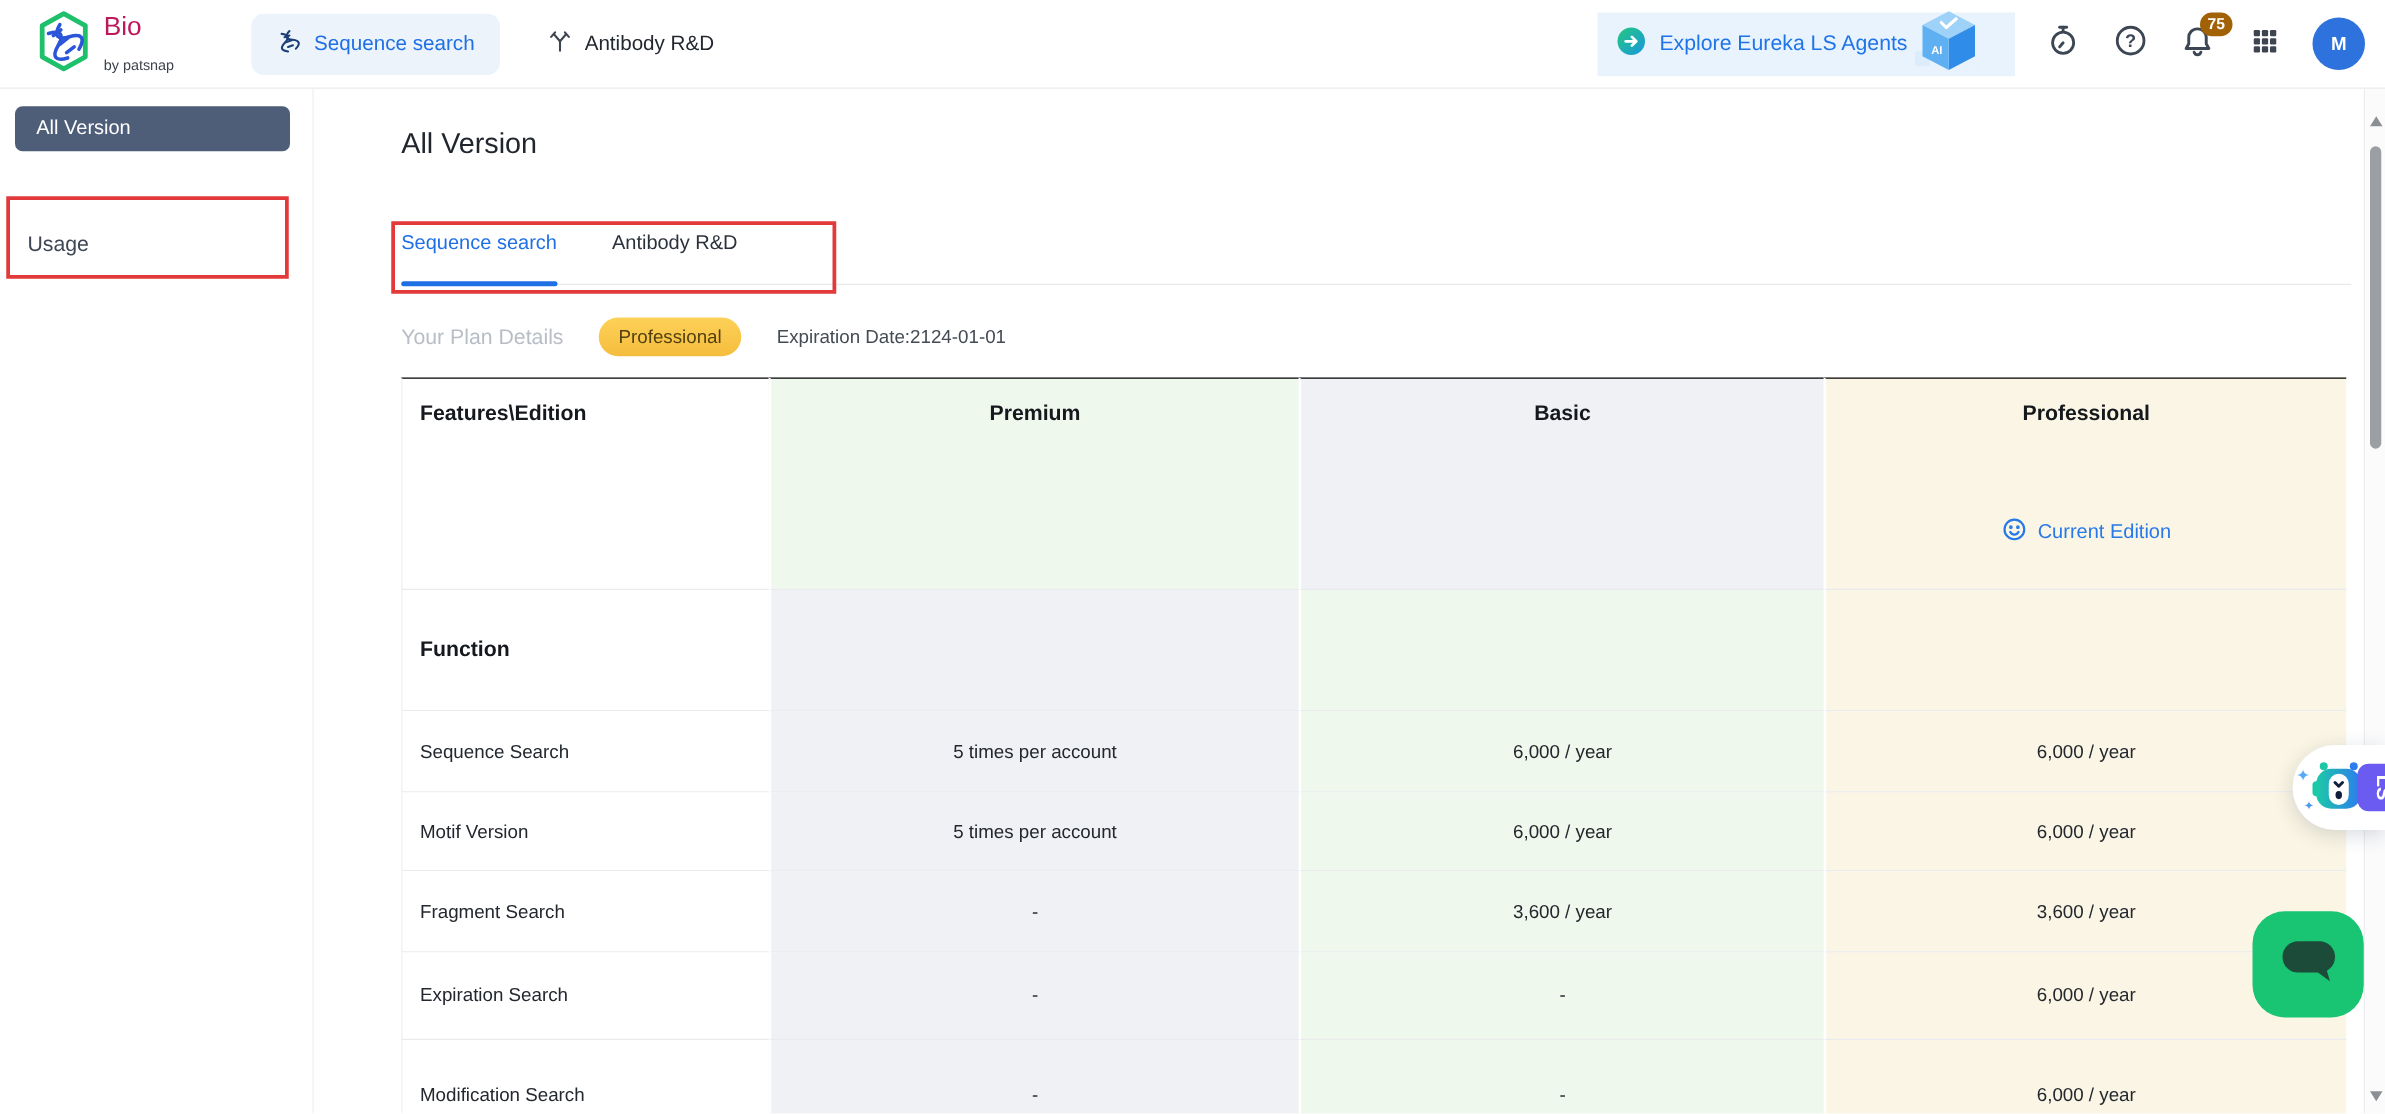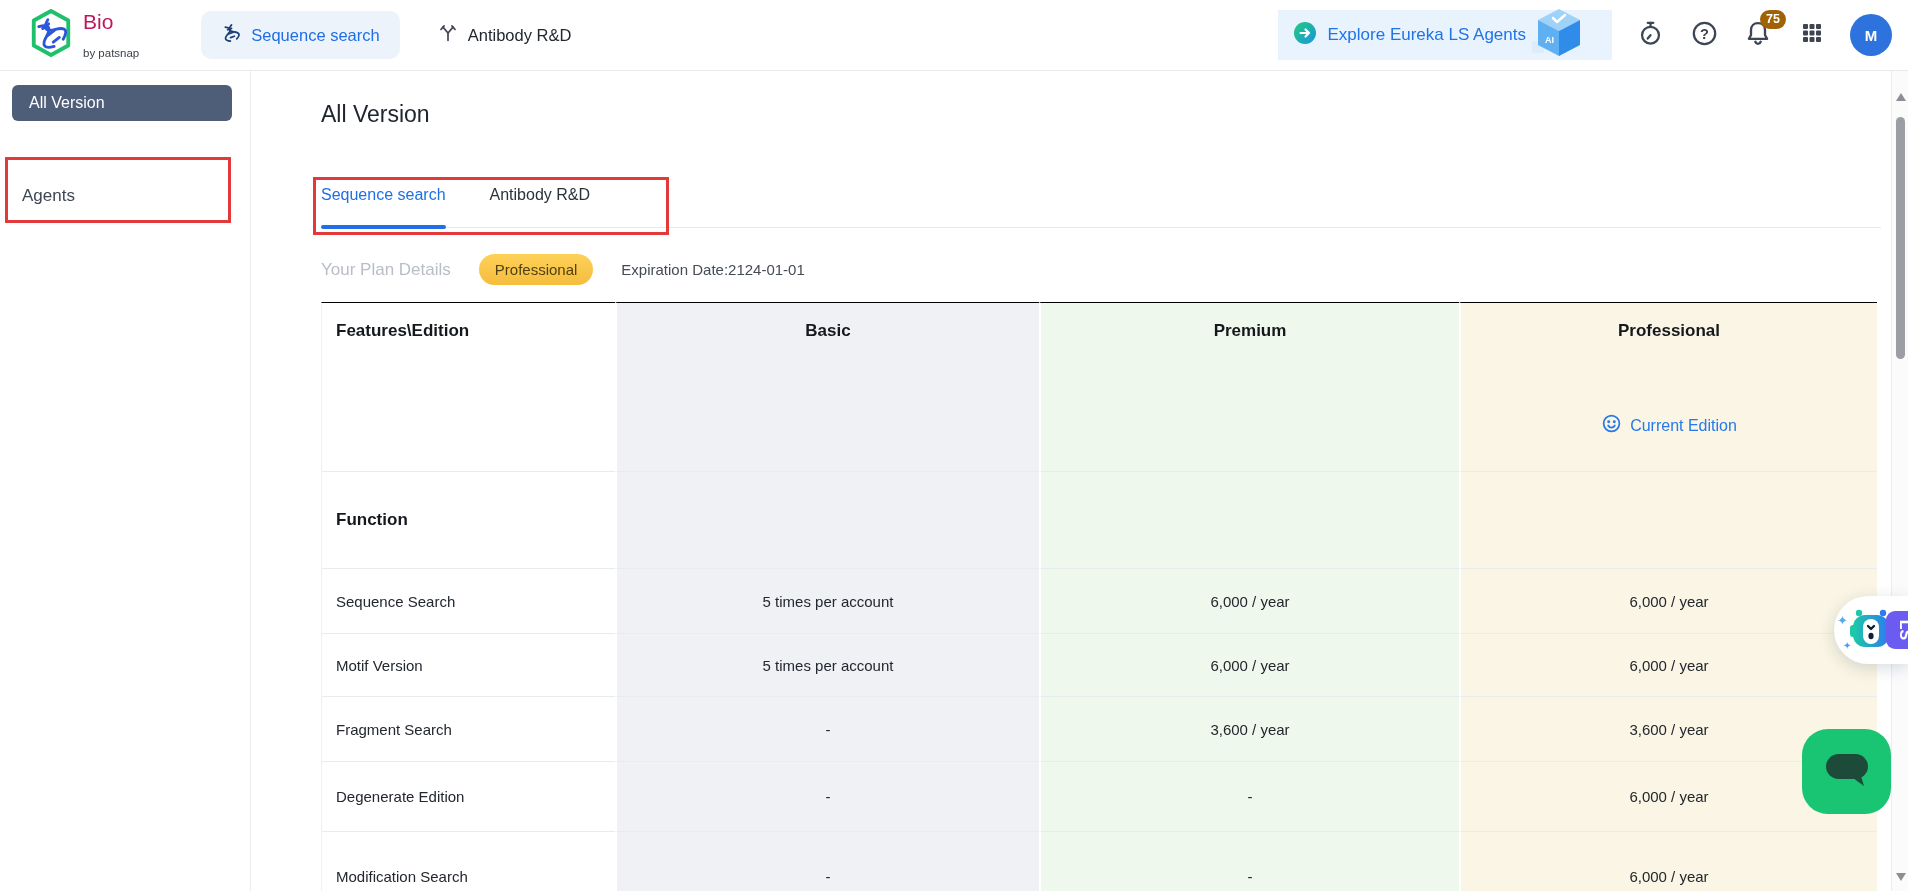--- a/index.html
+++ b/index.html
@@ -225,21 +225,21 @@
           </svg>
         </span>
       </div>
 
       <div class="avatar">M</div>
     </div>
   </header>
 
   <aside class="sidebar">
     <div class="side-item-active">All Version</div>
-    <div class="side-item-plain">Agents</div>
+    <div class="side-item-plain">Usage</div>
     <div class="annotation-box usage-box"></div>
   </aside>
 
   <main class="main">
     <h1 class="page-title">All Version</h1>
 
     <div class="tabs">
       <div class="tab active">Sequence search</div>
       <div class="tab">Antibody R&amp;D</div>
     </div>
@@ -249,25 +249,25 @@
       <span class="plan-label">Your Plan Details</span>
       <span class="plan-badge">Professional</span>
       <span class="plan-exp">Expiration Date:2124-01-01</span>
     </div>
 
     <div class="plan-table">
 
       <div class="cell c-feat row-head">
         <span class="head-label">Features\Edition</span>
       </div>
+      <div class="cell c-prem row-head" style="justify-content:center;">
+        <span class="head-label">Premium</span>
+      </div>
       <div class="cell c-basic row-head" style="justify-content:center;">
         <span class="head-label">Basic</span>
-      </div>
-      <div class="cell c-prem row-head" style="justify-content:center;">
-        <span class="head-label">Premium</span>
       </div>
       <div class="cell c-prof row-head" style="justify-content:center;">
         <span class="head-label">Professional</span>
         <span class="current-edition">
           <span>
             <svg width="21" height="21" viewBox="0 0 24 24" fill="none" stroke="#2579e8" stroke-width="2" stroke-linecap="round">
               <circle cx="12" cy="12" r="9"></circle>
               <circle cx="8.8" cy="10" r="0.7" fill="#2579e8"></circle>
               <circle cx="15.2" cy="10" r="0.7" fill="#2579e8"></circle>
               <path d="M8.2 14.3 c1 1.7 2.4 2.5 3.8 2.5 s2.8 -.8 3.8 -2.5"></path>
@@ -290,21 +290,21 @@
       <div class="cell c-feat">Motif Version</div>
       <div class="cell c-basic">5 times per account</div>
       <div class="cell c-prem">6,000 / year</div>
       <div class="cell c-prof">6,000 / year</div>
 
       <div class="cell c-feat">Fragment Search</div>
       <div class="cell c-basic">-</div>
       <div class="cell c-prem">3,600 / year</div>
       <div class="cell c-prof">3,600 / year</div>
 
-      <div class="cell c-feat">Degenerate Edition</div>
+      <div class="cell c-feat">Expiration Search</div>
       <div class="cell c-basic">-</div>
       <div class="cell c-prem">-</div>
       <div class="cell c-prof">6,000 / year</div>
 
       <div class="cell c-feat">Modification Search</div>
       <div class="cell c-basic">-</div>
       <div class="cell c-prem">-</div>
       <div class="cell c-prof">6,000 / year</div>
     </div>
   </main>

